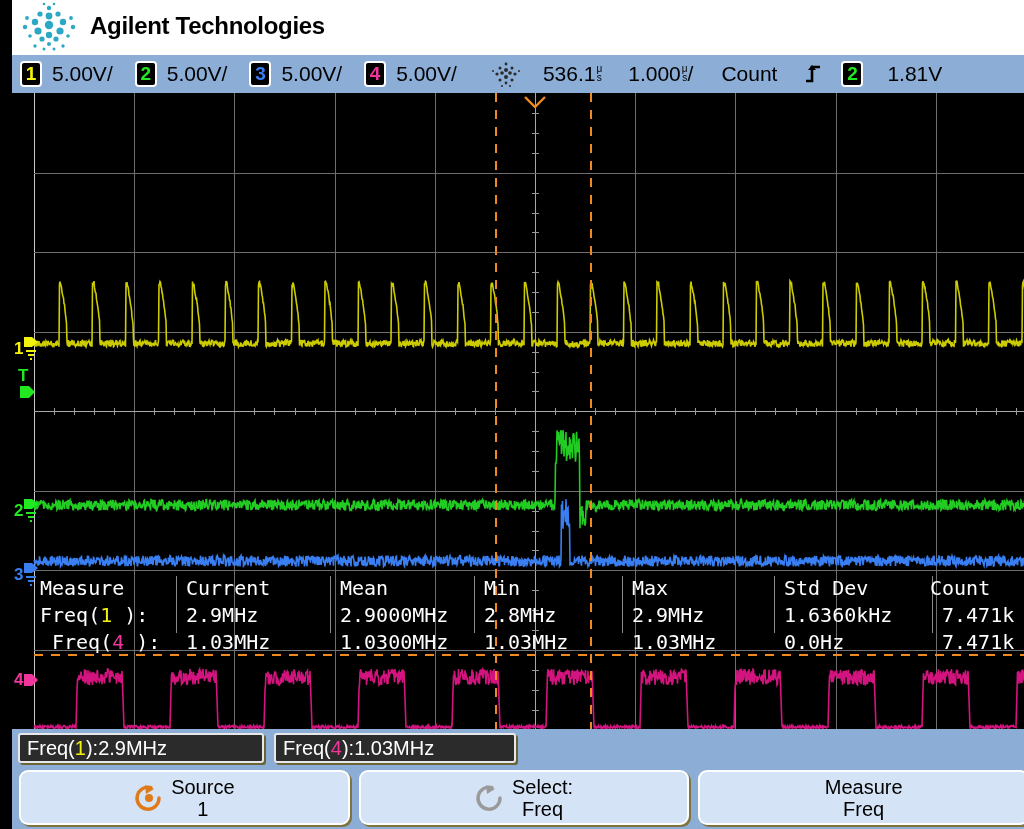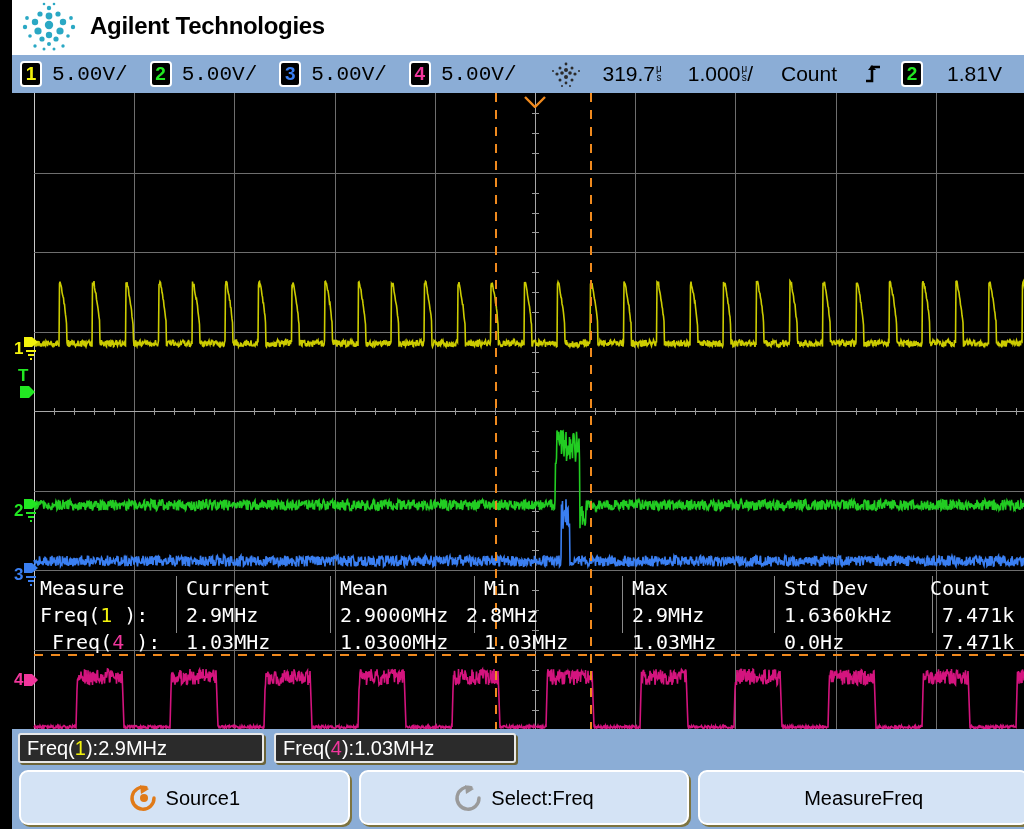--- a/index.html
+++ b/index.html
@@ -39,21 +39,21 @@
   }
   .chan-badge {
     display: inline-block; width: 22px; height: 26px;
     background: #000; border: 2px solid #fff; border-radius: 4px;
     font-family: "Liberation Sans", sans-serif;
     font-size: 19px; font-weight: bold; line-height: 22px; text-align: center;
   }
   .c1 { color: #f2f20d; } .c2 { color: #22e822; }
   .c3 { color: #3a7ff2; } .c4 { color: #f0369c; }
   .sb-item { display: flex; align-items: center; white-space: nowrap; }
-  .sb-val { margin-left: 10px; font-family: Liberation Mono, monospace; }
+  .sb-val { margin-left: 10px; }
   .unit-stack {
     display: inline-flex; flex-direction: column; align-items: center;
     font-size: 10px; line-height: 9px; vertical-align: middle;
     position: relative; top: -1px; margin-left: 1px;
   }
 
   
   .edge-glyph { width: 18px; height: 22px; }
 
   
@@ -132,21 +132,21 @@
   .softkey {
     flex: 1 1 0; height: 55px;
     background: #d4e3f5; border: 2px solid #ffffff; border-radius: 9px;
     box-shadow: 2px 2px 0 #7d7440;
     display: flex; align-items: center; justify-content: center;
     position: relative;
     font-family: "Liberation Sans", sans-serif;
     font-size: 20px; color: #000; text-align: center; line-height: 22px;
   }
   .sk-inner { display: flex; align-items: center; gap: 7px; }
-  .sk-txt { display: flex; flex-direction: row; align-items: center; }
+  .sk-txt { display: flex; flex-direction: column; align-items: center; }
   .sk-arrow { width: 30px; height: 16px; }
 </style>
 </head>
 <body>
 
 <div id="app">
 
   <div class="titlebar">
     <div class="logo-wrap">
       <svg width="62" height="52" viewBox="0 0 62 52">
@@ -221,21 +221,21 @@
             <circle cx="19" cy="13" r="1.8"></circle>
           <circle cx="2" cy="11" r="1"></circle>
             <circle cx="28" cy="11" r="1"></circle>
           <circle cx="11" cy="26" r="1"></circle>
             <circle cx="19" cy="26" r="1"></circle>
         </g>
       </svg>
     </div>
 
     <div class="sb-item" style="margin-left:22px">
-      <span>319.7</span>
+      <span>536.1</span>
       <span class="unit-stack">
         <span>μ</span>
         <span>s</span>
       </span>
     </div>
 
     <div class="sb-item" style="margin-left:26px">
       <span>1.000</span>
       <span class="unit-stack">
         <span>μ</span>
@@ -438,21 +438,21 @@
         <span class="meas-cell" style="left:750px">Std Dev</span>
         <span class="meas-cell" style="left:896px">Count</span>
       </div>
 
       <div class="meas-row">
         <span class="meas-cell" style="left:6px">
           <span>Freq(</span><span style="color:#f2f20d">1</span><span> ):</span>
         </span>
         <span class="meas-cell" style="left:152px">2.9MHz</span>
         <span class="meas-cell" style="left:306px">2.9000MHz</span>
-        <span class="meas-cell" style="left:432px">2.8MHz</span>
+        <span class="meas-cell" style="left:450px">2.8MHz</span>
         <span class="meas-cell" style="left:598px">2.9MHz</span>
         <span class="meas-cell" style="left:750px">1.6360kHz</span>
         <span class="meas-cell" style="left:908px">7.471k</span>
       </div>
 
       <div class="meas-row">
         <span class="meas-cell" style="left:18px">
           <span>Freq(</span><span style="color:#f0369c">4</span><span> ):</span>
         </span>
         <span class="meas-cell" style="left:152px">1.03MHz</span>

